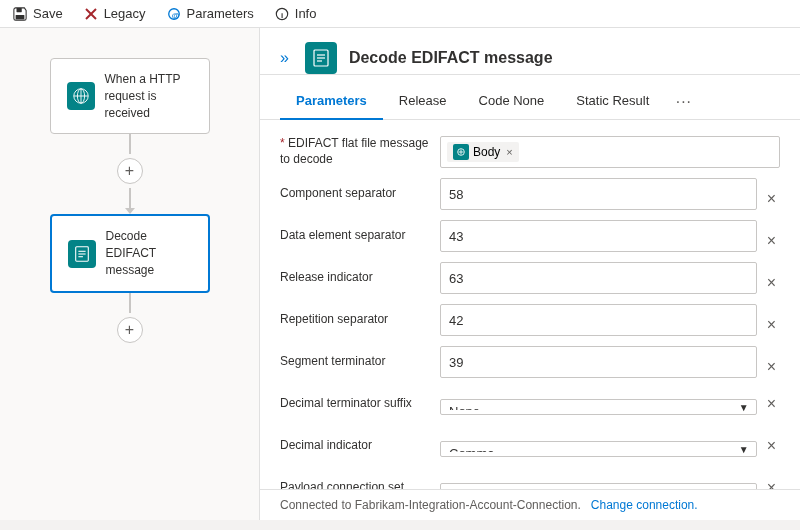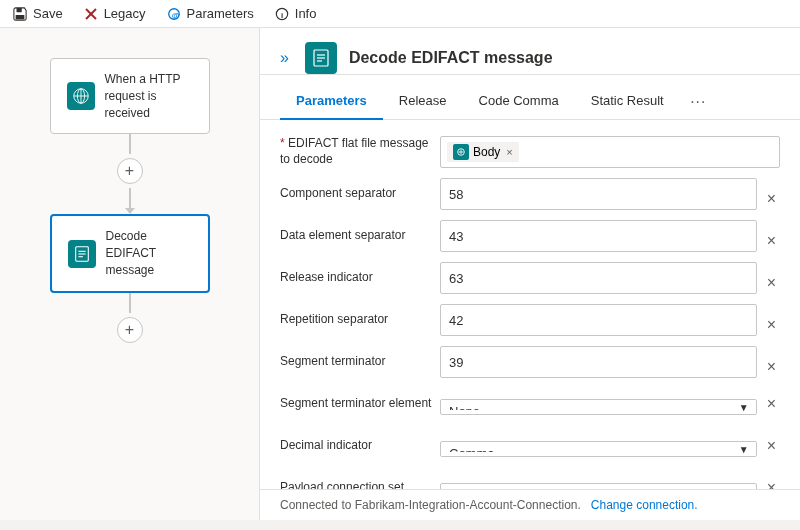--- a/index.html
+++ b/index.html
@@ -408,21 +408,21 @@
           <line x1="6" y1="10" x2="14" y2="10" stroke="white" stroke-width="1.2"></line>
           <line x1="6" y1="13" x2="11" y2="13" stroke="white" stroke-width="1.2"></line>
         </svg>
       </div>
       <span class="panel-title">Decode EDIFACT message</span>
     </div>
 
     <div class="tabs">
       <div class="tab active">Parameters</div>
       <div class="tab">Release</div>
-      <div class="tab">Code Comma</div>
+      <div class="tab">Code None</div>
       <div class="tab">Static Result</div>
       <div class="tab-more">···</div>
     </div>
 
     <div class="form-area">
 
       <div class="form-row">
         <div class="form-label required">EDIFACT flat file message to decode</div>
         <div class="form-control-wrap">
           <div class="tag-input">
@@ -475,21 +475,21 @@
 
       <div class="form-row">
         <div class="form-label">Segment terminator</div>
         <div class="form-control-wrap">
           <input class="form-input" type="text" value="39" style="">
           <span class="clear-btn">×</span>
         </div>
       </div>
 
       <div class="form-row">
-        <div class="form-label">Segment terminator element</div>
+        <div class="form-label">Decimal terminator suffix</div>
         <div class="form-control-wrap">
           <div class="form-select-wrap">
             <select class="form-select">
               <option>None</option>
               <option>CR</option>
               <option>LF</option>
               <option>CRLF</option>
             </select>
             <span class="select-chevron">▼</span>
           </div>

